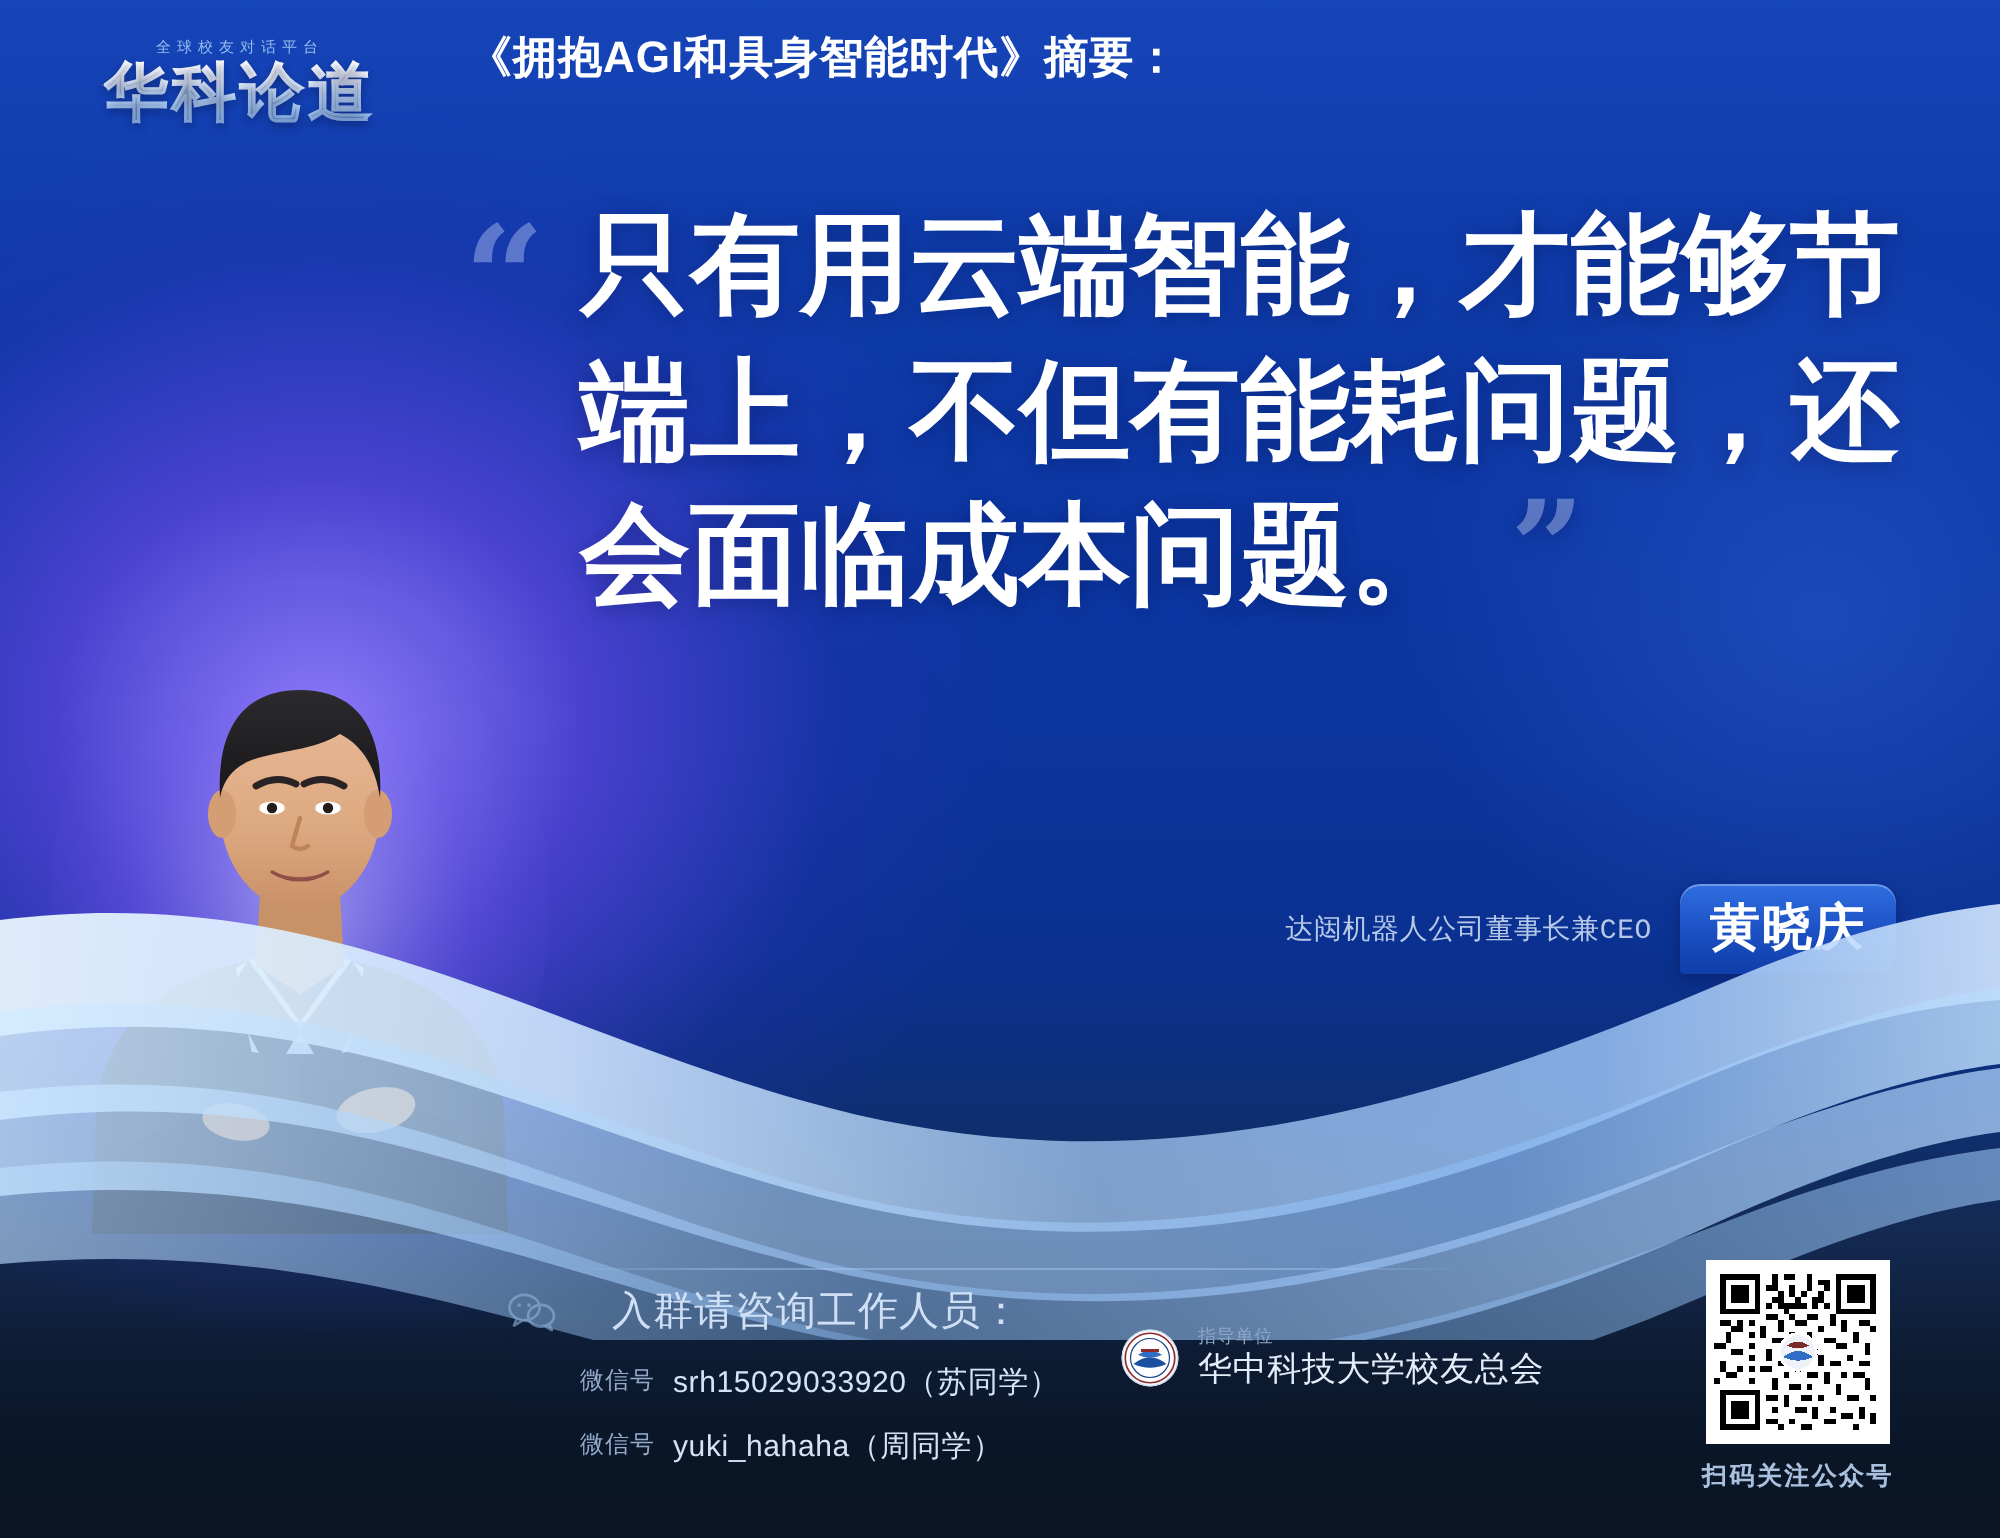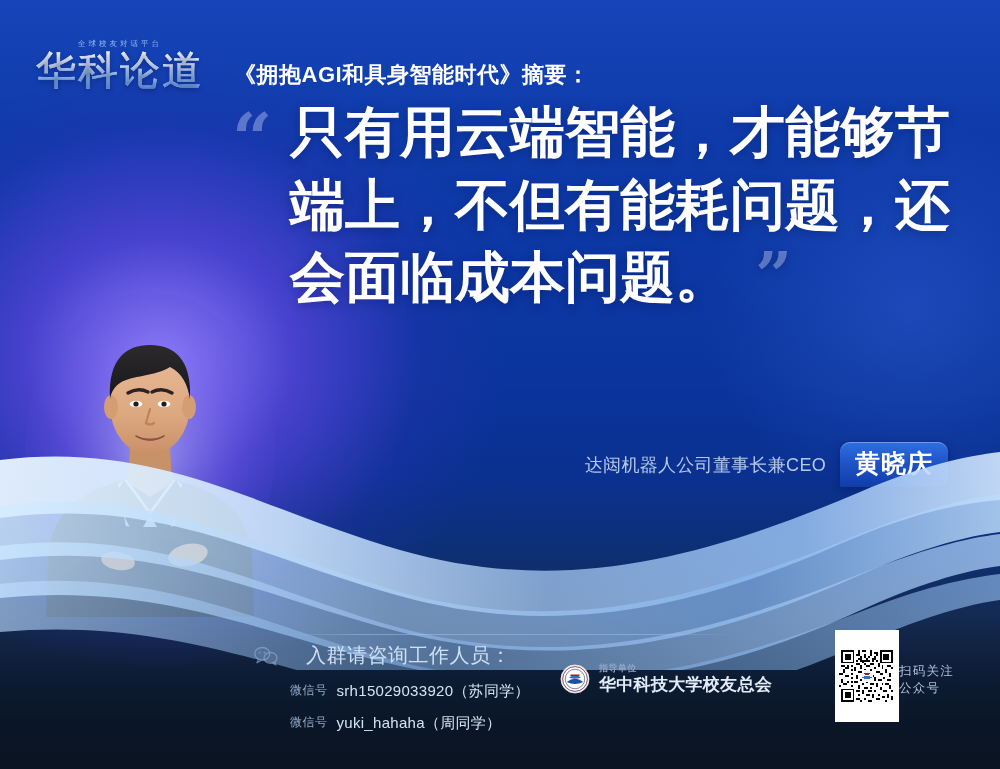--- a/index.html
+++ b/index.html
@@ -27,40 +27,40 @@
   }
   .right-glow {
     position: absolute; right: -120px; top: 120px; width: 420px; height: 380px;
     background: radial-gradient(ellipse at center, rgba(60,110,230,0.35) 0%, rgba(30,70,180,0) 70%);
     pointer-events: none;
   }
 
   
   .header {
     position: absolute; left: 0; top: 0; width: 852px; height: 90px;
-    display: flex; align-items: flex-end;
+    display: flex; align-items: flex-start;
   }
   .logo-block {
     position: relative;
     margin-left: 24px;
     width: 192px; height: 62px;
     display: flex; flex-direction: column; align-items: center; justify-content: flex-end;
   }
   .logo-tagline {
     font-size: 7.5px;
     letter-spacing: 3px;
     color: #9fc4f5;
     margin-bottom: 1px;
     white-space: nowrap;
     opacity: .92;
   }
   .logo-main {
     font-family: "DejaVu Sans", sans-serif;
-    font-size: 40px;
-    font-weight: 400;
+    font-size: 32px;
+    font-weight: 700;
     letter-spacing: 2px;
     line-height: 1;
     background: linear-gradient(180deg, #ffffff 0%, #e8f2ff 30%, #9dc6f6 62%, #5e97e0 100%);
     -webkit-background-clip: text;
     background-clip: text;
     color: transparent;
     -webkit-text-stroke: 0.5px rgba(255,255,255,0.25);
     text-shadow: 0 2px 5px rgba(0,10,60,0.45);
     white-space: nowrap;
   }
@@ -113,25 +113,26 @@
   .quote-text .ln.last { position: relative; display:inline-block; }
   .quote-text .ln.last .qmark.close { position: absolute; right: -62px; top: 2px; }
 
   
   .attrib {
     position: absolute;
     right: 52px; top: 442px;
     display: flex; align-items: center; gap: 14px;
   }
   .attrib-role {
-    font-size: 18px;
+    font-size: 14px;
     color: #c3d4ef;
     letter-spacing: .3px;
     white-space: nowrap;
     opacity: .93;
+    font-family: Liberation Mono, monospace;
   }
   .attrib-name {
     font-size: 25px;
     font-weight: 700;
     color: #ffffff;
     letter-spacing: 1px;
     padding: 5px 15px 7px 15px;
     border-radius: 10px 10px 10px 2px;
     background: linear-gradient(180deg, #2f6fe0 0%, #1d52c6 50%, #103da8 100%);
     box-shadow: inset 0 1px 0 rgba(255,255,255,0.30), 0 2px 8px rgba(0,10,60,0.35);
@@ -163,35 +164,35 @@
   }
   .wx-row {
     display: flex; align-items: flex-start; gap: 9px;
     margin-left: 40px; margin-top: 13px;
   }
   .wx-label { font-size: 12px; color: #93aac9; letter-spacing: .5px; }
   .wx-value { font-size: 15px; color: #d5e3f6; letter-spacing: .3px; }
 
   .orgs {
     position: absolute; left: 310px; top: 22px;
-    display: flex; flex-direction: column; gap: 23px; font-weight: bold;
+    display: flex; flex-direction: column; gap: 23px;
   }
   .org {
     display: flex; align-items: center; gap: 9px;
   }
   .org-seal { width: 30px; height: 30px; flex: 0 0 30px; }
   .org-texts { display: flex; flex-direction: column; line-height: 1.05; }
   .org-kind { font-size: 9px; color: #8ea6c6; letter-spacing: .4px; margin-bottom: 2px; }
   .org-name { font-size: 17px; color: #e3edfa; letter-spacing: .3px; white-space: nowrap; }
 
   
   .qr-block {
     position: absolute; left: 835px; top: 630px;
     width: 128px;
-    display: flex; flex-direction: row; align-items: center;
+    display: flex; flex-direction: column; align-items: center; font-weight: bold;
   }
   .qr-img { width: 92px; height: 92px; background: #fff; padding: 4px; display:block; }
   .qr-caption { margin-top: 8px; font-size: 12.5px; color: #a9c0de; letter-spacing: 1.2px; }
 </style>
 </head>
 <body>
 
 <div id="poster">
 
   <div class="top-sheen"></div>

